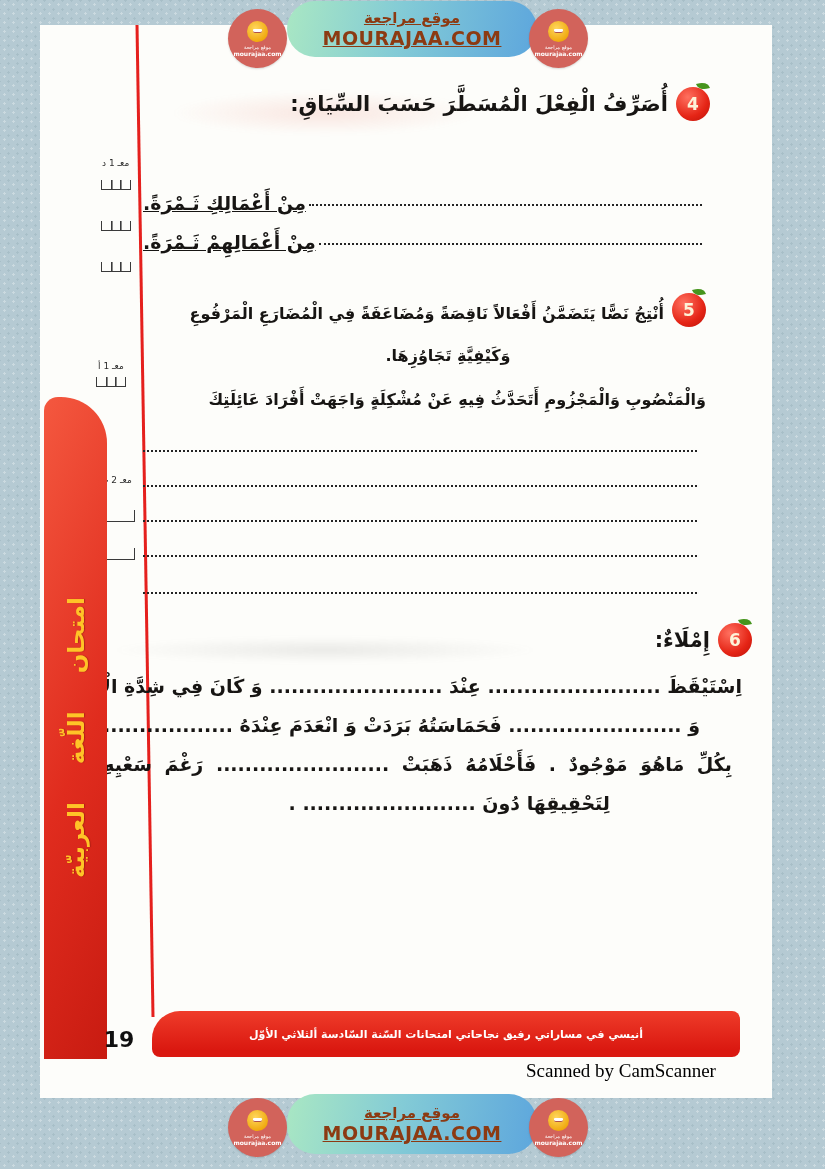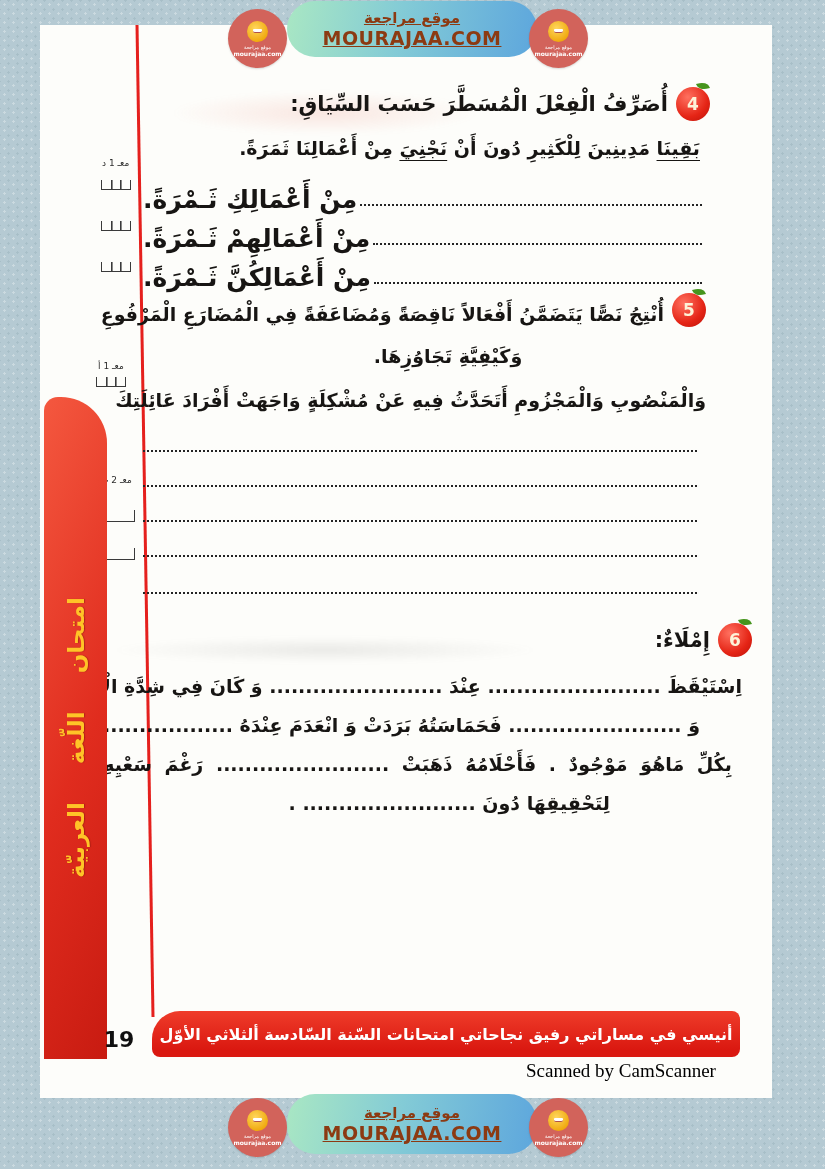--- a/index.html
+++ b/index.html
@@ -74,25 +74,25 @@
   .q-heading { position:absolute; display:flex; align-items:center; gap:8px; }
   .q-title { font-size:21px; white-space:nowrap;margin-left:11px; }
 
   .q4-heading { top:62px; right:62px; }
   .q4-sentence { position:absolute; top:112px; right:72px; font-size:19px; white-space:nowrap; }
   .uline { text-decoration:underline; text-underline-offset:5px; }
 
   .q4-answers { position:absolute; top:150px; left:103px; right:70px; }
   .ans-row { display:flex; align-items:flex-end; height:39px; }
   .dots-leader { flex:1; border-bottom:2.6px dotted #242424; margin-bottom:8px; margin-left:3px; }
-  .ans-ending { font-size:25px; white-space:nowrap; }
+  .ans-ending { font-size:19px; white-space:nowrap;text-decoration:underline; }
 
   .q5 { position:absolute; top:268px; right:66px; left:100px; text-align:right; }
   .q5-row1 { display:flex; align-items:flex-start; gap:8px; }
-  .q5-line { font-size:19px; line-height:42px; white-space:nowrap; }
+  .q5-line { font-size:16px; line-height:42px; white-space:nowrap; }
   .q5-line2 { margin-top:2px; }
   .q5-line3 { text-align:center; padding-left:50px; white-space:nowrap; }
 
   .dline { position:absolute; left:103px; right:75px; height:0; border-bottom:2.6px dotted #242424; }
 
   .q6-heading { top:598px; right:20px; }
   .q6-text { position:absolute; top:642px; left:100px; right:30px; text-align:right; }
   .q6-line { font-size:19px; line-height:39px; white-space:nowrap; }
   .q6-l2 { padding-right:42px; }
   .q6-l3 { padding-right:10px; word-spacing:6px; }
@@ -122,21 +122,21 @@
     text-shadow:0 1px 1px rgba(120,20,10,.45); white-space:nowrap;
   }
 
   
   .banner {
     position:absolute; left:112px; top:986px; width:588px; height:46px;
     background:linear-gradient(180deg,#ef3c2a 0%,#da1810 85%);
     border-radius:28px 8px 8px 8px;
     display:flex; align-items:center; justify-content:center;
   }
-  .banner-text { color:#ffffff; font-size:16px; font-weight:bold; white-space:nowrap;text-align:right; }
+  .banner-text { color:#ffffff; font-size:11px; font-weight:bold; white-space:nowrap;text-align:right; }
   .page-number { position:absolute; left:58px; top:1002px; width:42px; text-align:center;
     font-size:22px; font-weight:900; color:#101010; }
   .camscanner { position:absolute; left:486px; top:1035px;
     font-family:"Liberation Serif", serif; font-size:19px; color:#000; white-space:nowrap; }
 </style>
 </head>
 <body>
 
 <div class="canvas">
 
@@ -169,36 +169,29 @@
     <div class="bleed2"></div>
 
     <div class="q-heading q4-heading arb" dir="rtl">
       <span class="apple">
         <span class="apple-leaf"></span>
         <span class="apple-num">4</span>
       </span>
       <span class="q-title">أُصَرِّفُ الْفِعْلَ الْمُسَطَّرَ حَسَبَ السِّيَاقِ:</span>
     </div>
 
-    <div class="q4-sentence arb" dir="rtl">
-      <span class="uline">بَقِينَا</span><span> مَدِينِينَ لِلْكَثِيرِ دُونَ أَنْ </span><span class="uline">نَجْنِيَ</span><span> مِنْ أَعْمَالِنَا ثَمَرَةً.</span>
-    </div>
 
     <div class="q4-answers" dir="rtl">
       <div class="ans-row">
         <span class="dots-leader"></span>
         <span class="ans-ending arb">مِنْ أَعْمَالِكِ ثَـمْرَةً.</span>
       </div>
       <div class="ans-row">
         <span class="dots-leader"></span>
         <span class="ans-ending arb">مِنْ أَعْمَالِهِمْ ثَـمْرَةً.</span>
-      </div>
-      <div class="ans-row">
-        <span class="dots-leader"></span>
-        <span class="ans-ending arb">مِنْ أَعْمَالِكُنَّ ثَـمْرَةً.</span>
       </div>
     </div>
 
     <div class="q5 arb" dir="rtl">
       <div class="q5-row1">
         <span class="apple">
           <span class="apple-leaf"></span>
           <span class="apple-num">5</span>
         </span>
         <span class="q5-line">أُنْتِجُ نَصًّا يَتَضَمَّنُ أَفْعَالاً نَاقِصَةً وَمُضَاعَفَةً فِي الْمُضَارَعِ الْمَرْفُوعِ</span>

